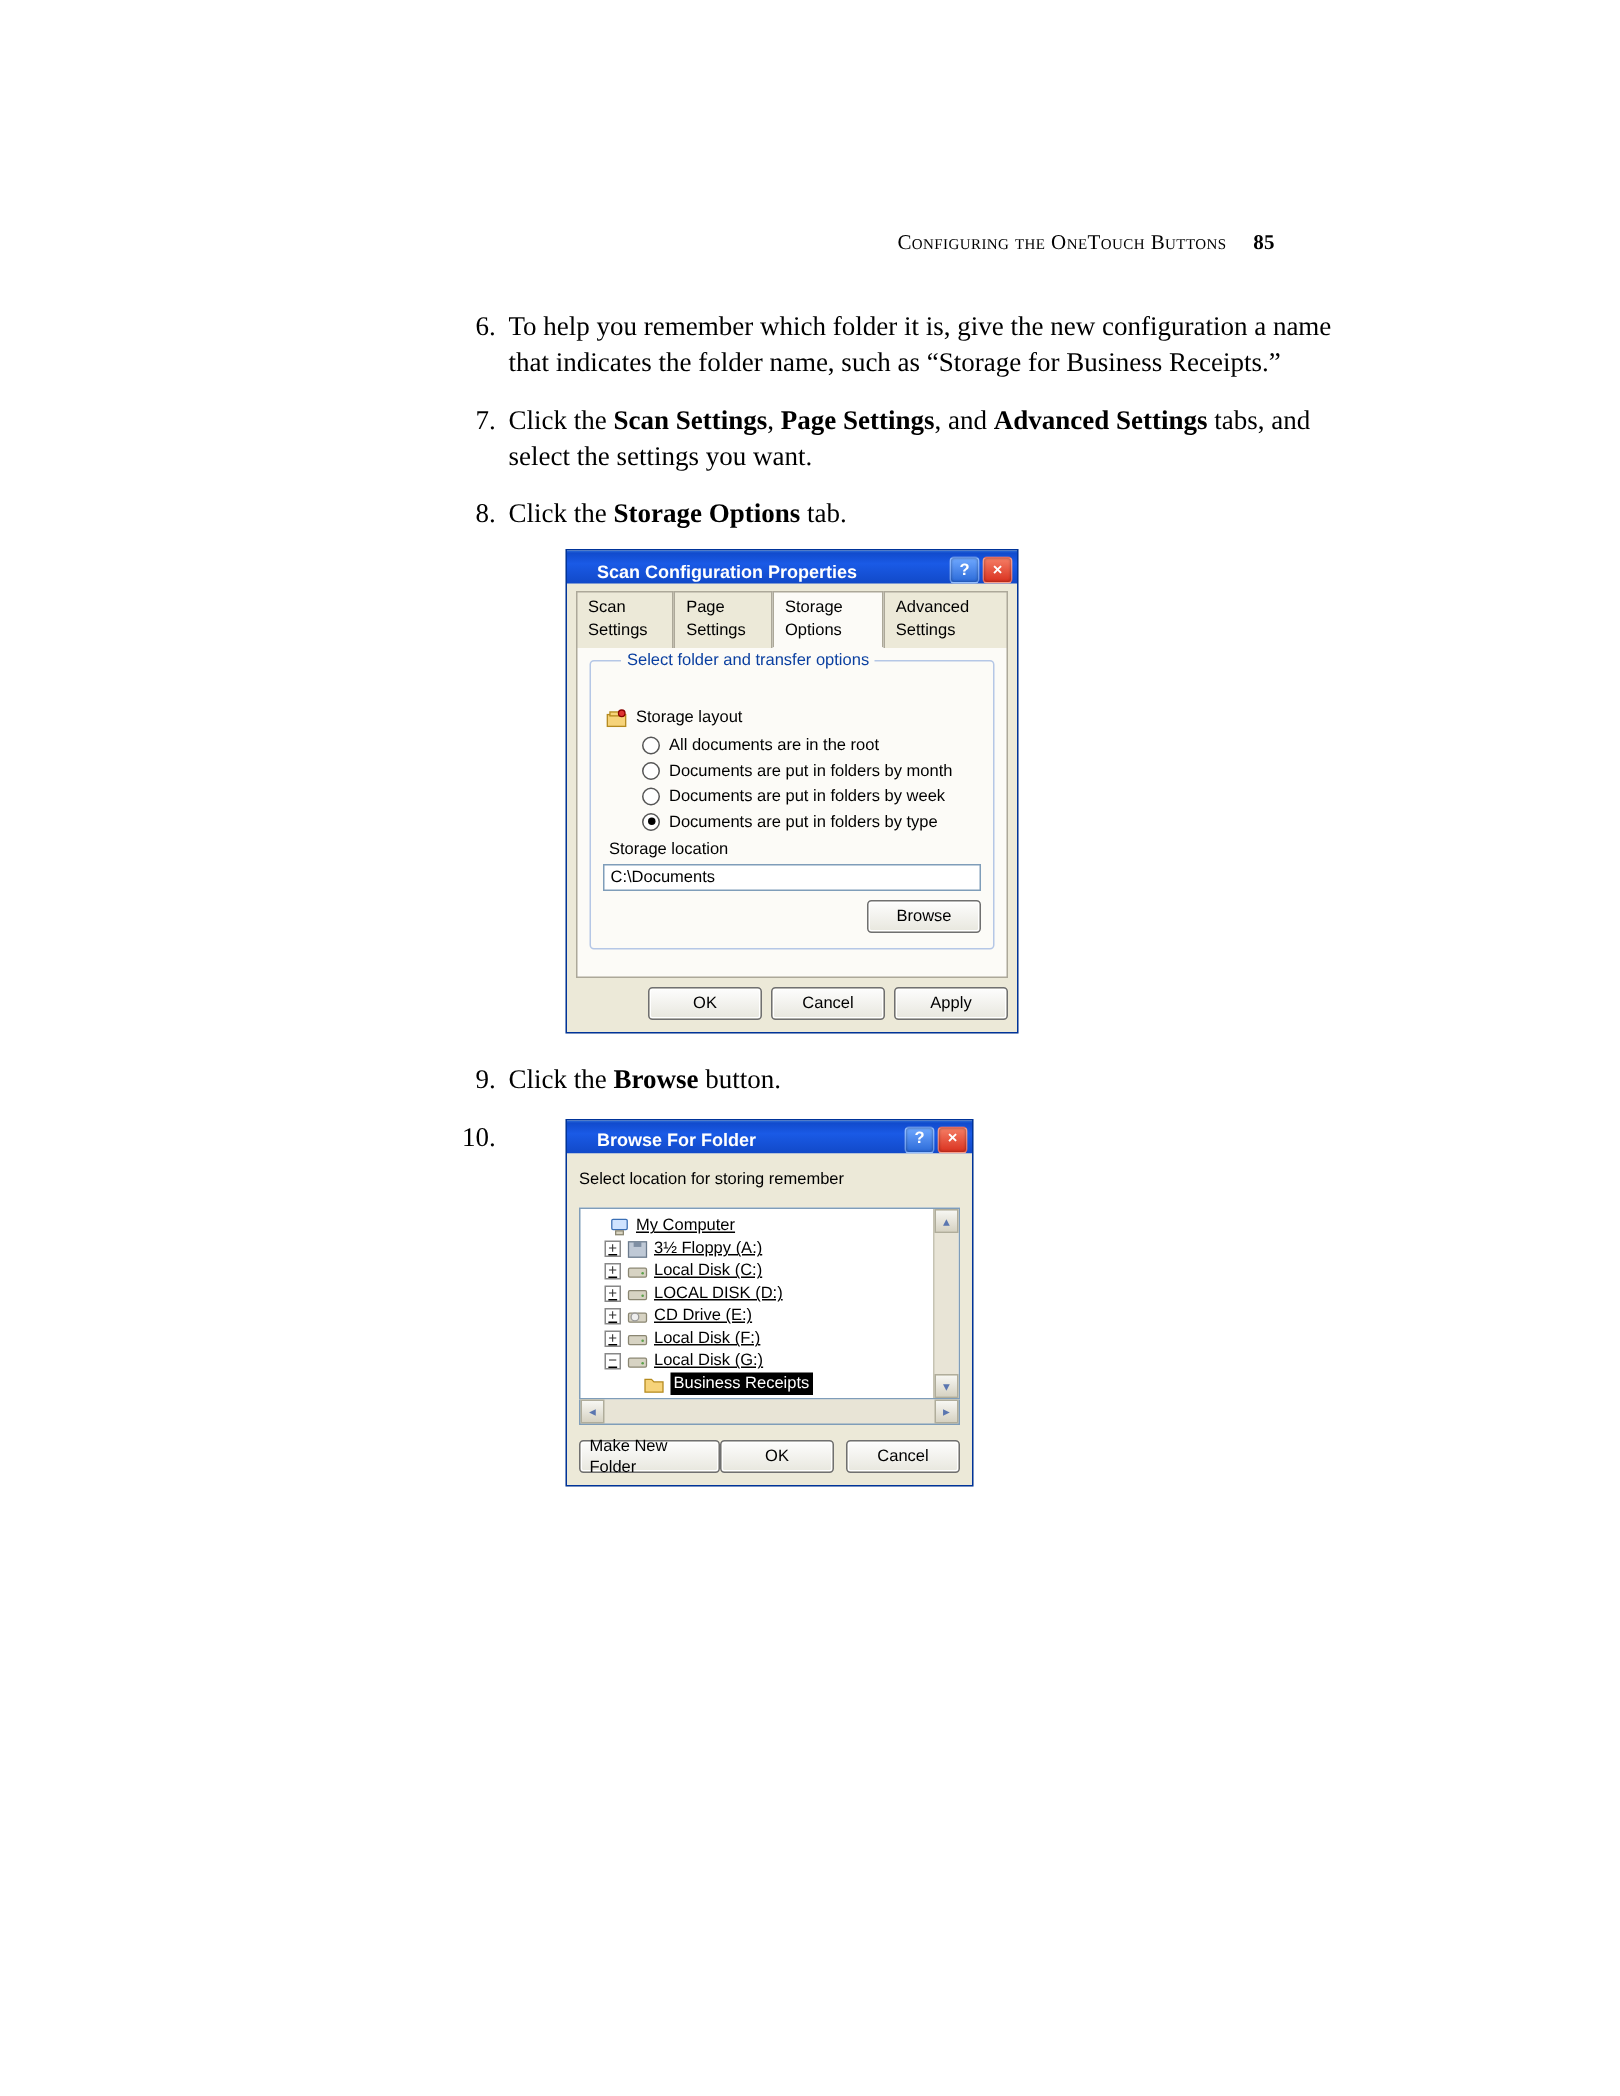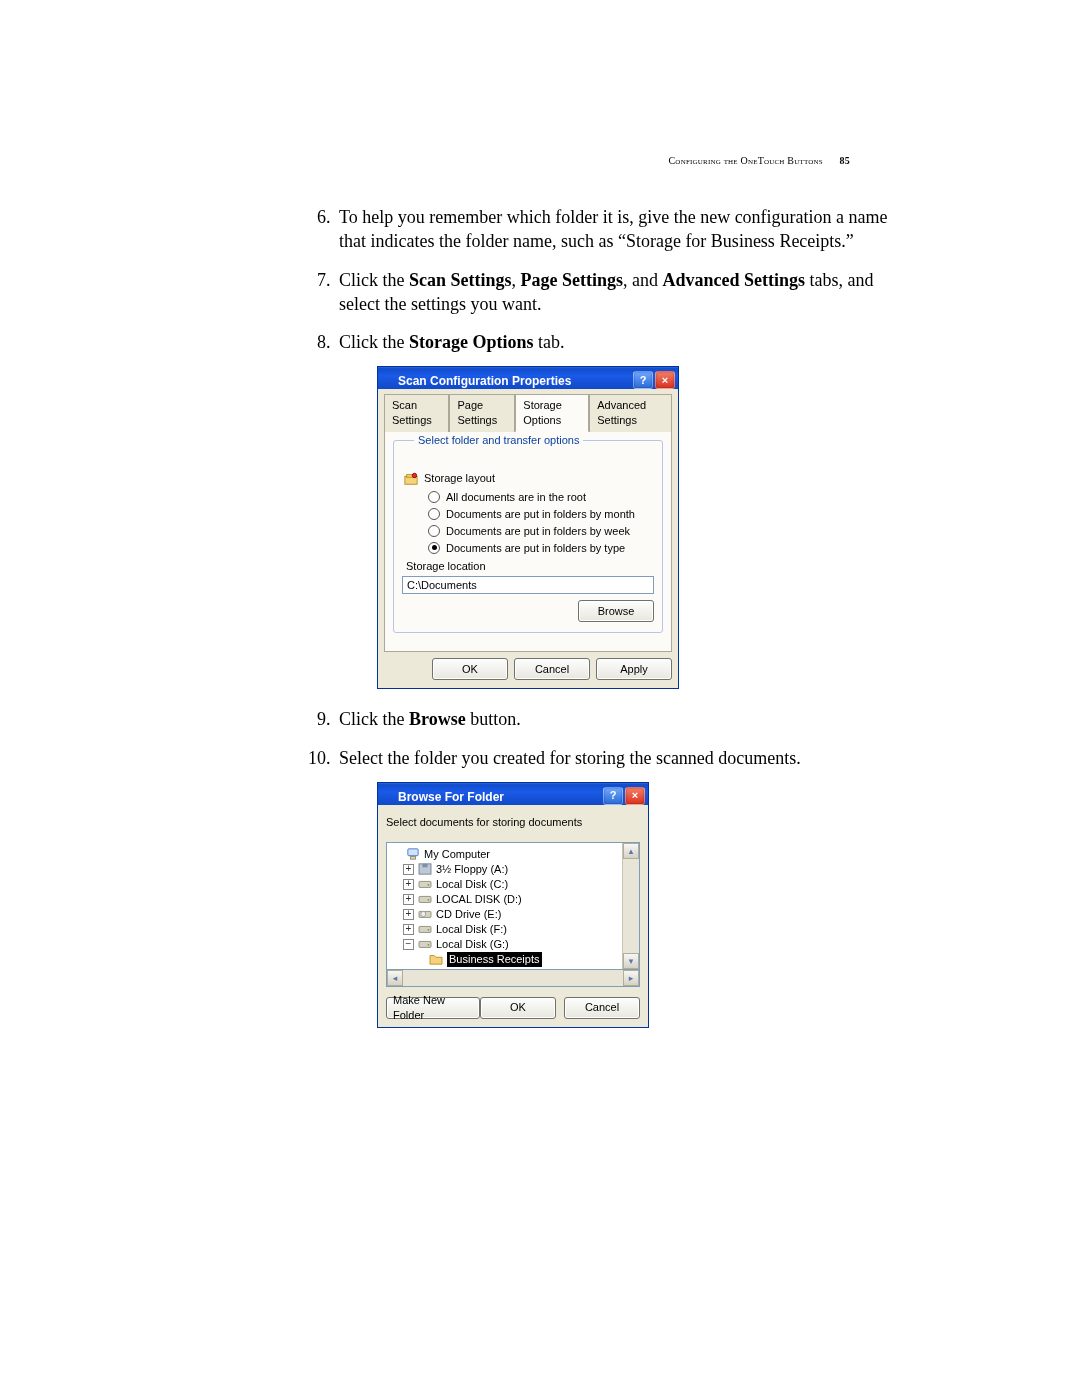--- a/index.html
+++ b/index.html
@@ -15,21 +15,21 @@
     height: 1397px;
     position: relative;
     box-sizing: border-box;
     padding: 150px 180px 0 300px;
   }
   .running-header {
     position: absolute;
     top: 155px;
     right: 230px;
     font-family: Georgia, serif;
-    font-size: 10px;
+    font-size: 14px;
     letter-spacing: 0.02em;
   }
   .running-header .pgnum {
     font-weight: bold;
     margin-left: 14px;
   }
   .sc { font-variant: small-caps; }
   ol.main {
     margin: 55px 0 0 0;
     padding: 0 0 0 35px;
@@ -176,20 +176,21 @@
     display:flex;
     border:1px solid #7f9db9;
     background:#fff;
   }
   .tree {
     flex:1;
     height: 118px;
     overflow: hidden;
     padding: 4px 2px;
     font-size: 11px;
+    text-decoration: underline;
   }
   .tree .node { white-space: nowrap; display:flex; align-items:center; height:15px; }
   .tree .exp {
     width:9px; height:9px;
     border:1px solid #888;
     display:inline-flex; align-items:center; justify-content:center;
     margin-right:4px;
     font-size:10px; line-height:8px;
     font-family: Arial,sans-serif;
     color:#333;
@@ -324,34 +325,33 @@
           </div>
         </div>
       </div>
     </li>
 
     <li>
       <span>Click the </span><b>Browse</b><span> button.</span>
     </li>
 
     <li>
-      <span>Select the folder you created for storing the scanned documents.</span>
 
       
       <div class="dialog-wrap">
         <div class="xp-dialog bff">
           <div class="xp-titlebar">
             <span>Browse For Folder</span>
             <span class="title-btns">
               <span class="xp-tbtn help">?</span>
               <span class="xp-tbtn close">×</span>
             </span>
           </div>
           <div class="bff-body">
-            <div class="bff-label">Select documents for storing documents</div>
+            <div class="bff-label">Select location for storing remember</div>
 
             <div class="tree-wrap">
               <div class="tree">
                 <div class="node" style="padding-left:2px;">
                   <span class="sp"></span>
                   <span class="tico">
                     <svg viewBox="0 0 16 14" width="14" height="12">
                         <rect x="2" y="1" width="12" height="8" rx="1" fill="#cfe3ff" stroke="#3b6fb5"></rect>
                         <rect x="5" y="10" width="6" height="3" fill="#d9d4c0" stroke="#8a8672"></rect>
                       </svg>

